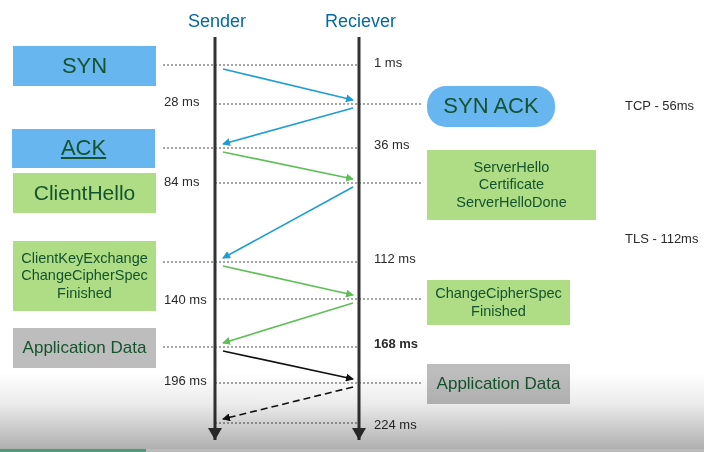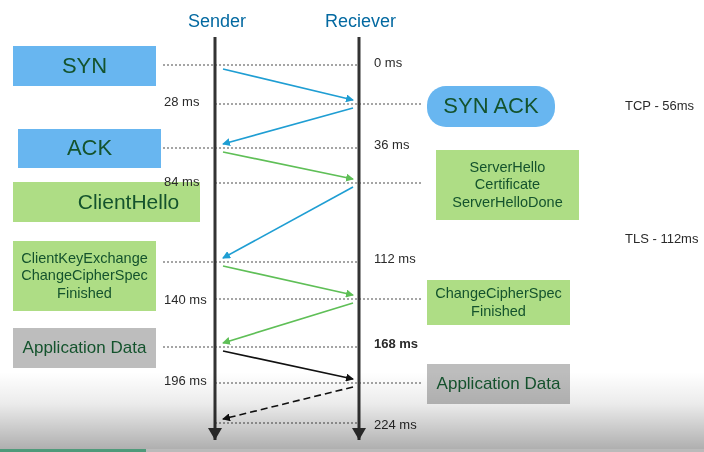--- a/index.html
+++ b/index.html
@@ -69,26 +69,26 @@
       <line x1="353" y1="303" x2="223" y2="343" stroke="#5fbf57" stroke-width="1.6" marker-end="url(#ah-tls)"></line>
       <line x1="223" y1="351" x2="353" y2="379" stroke="#111111" stroke-width="1.6" marker-end="url(#ah-data)"></line>
       <line x1="353" y1="387" x2="223" y2="419" stroke="#111111" stroke-width="1.6" marker-end="url(#ah-data-dashed)" stroke-dasharray="7,4"></line>
     </svg>
 
   <div class="box blue" style="left:13px;top:46px;width:143px;height:40px;">
     <div class="lines">
         <span>SYN</span>
       </div>
   </div>
-  <div class="box blue" style="left:18px;top:129px;width:143px;height:39px;">
+  <div class="box blue" style="left:12px;top:129px;width:143px;height:39px;text-decoration:underline;">
     <div class="lines">
         <span>ACK</span>
       </div>
   </div>
-  <div class="box green big" style="left:13px;top:182px;width:143px;height:40px;padding-left:44px;">
+  <div class="box green big" style="left:13px;top:173px;width:143px;height:40px;">
     <div class="lines">
         <span>ClientHello</span>
       </div>
   </div>
   <div class="box green small" style="left:13px;top:241px;width:143px;height:70px;">
     <div class="lines">
       <span>ClientKeyExchange</span>
       <span>ChangeCipherSpec</span>
       <span>Finished</span>
     </div>
@@ -97,40 +97,40 @@
     <div class="lines">
         <span>Application Data</span>
       </div>
   </div>
 
   <div class="box blue" style="left:427px;top:86px;width:128px;height:41px;border-radius:19px;">
     <div class="lines">
         <span>SYN ACK</span>
       </div>
   </div>
-  <div class="box green small" style="left:436px;top:150px;width:143px;height:70px;">
+  <div class="box green small" style="left:427px;top:150px;width:169px;height:70px;">
     <div class="lines">
       <span>ServerHello</span>
       <span>Certificate</span>
       <span>ServerHelloDone</span>
     </div>
   </div>
   <div class="box green small" style="left:427px;top:280px;width:143px;height:45px;">
     <div class="lines">
       <span>ChangeCipherSpec</span>
       <span>Finished</span>
     </div>
   </div>
   <div class="box gray" style="left:427px;top:364px;width:143px;height:40px;">
     <div class="lines">
         <span>Application Data</span>
       </div>
   </div>
 
-  <div class="tlabel" style="left:374px;top:55px;">0 ms</div>
+  <div class="tlabel" style="left:374px;top:55px;">1 ms</div>
   <div class="tlabel" style="left:164px;top:94px;">28 ms</div>
   <div class="tlabel" style="left:374px;top:137px;">36 ms</div>
   <div class="tlabel" style="left:164px;top:174px;">84 ms</div>
   <div class="tlabel" style="left:374px;top:251px;">112 ms</div>
   <div class="tlabel" style="left:164px;top:292px;">140 ms</div>
   <div class="tlabel" style="left:374px;top:336px;font-weight:bold;">168 ms</div>
   <div class="tlabel" style="left:164px;top:373px;">196 ms</div>
   <div class="tlabel" style="left:374px;top:417px;">224 ms</div>
 
   <div class="note" style="left:625px;top:98px;">TCP - 56ms</div>

